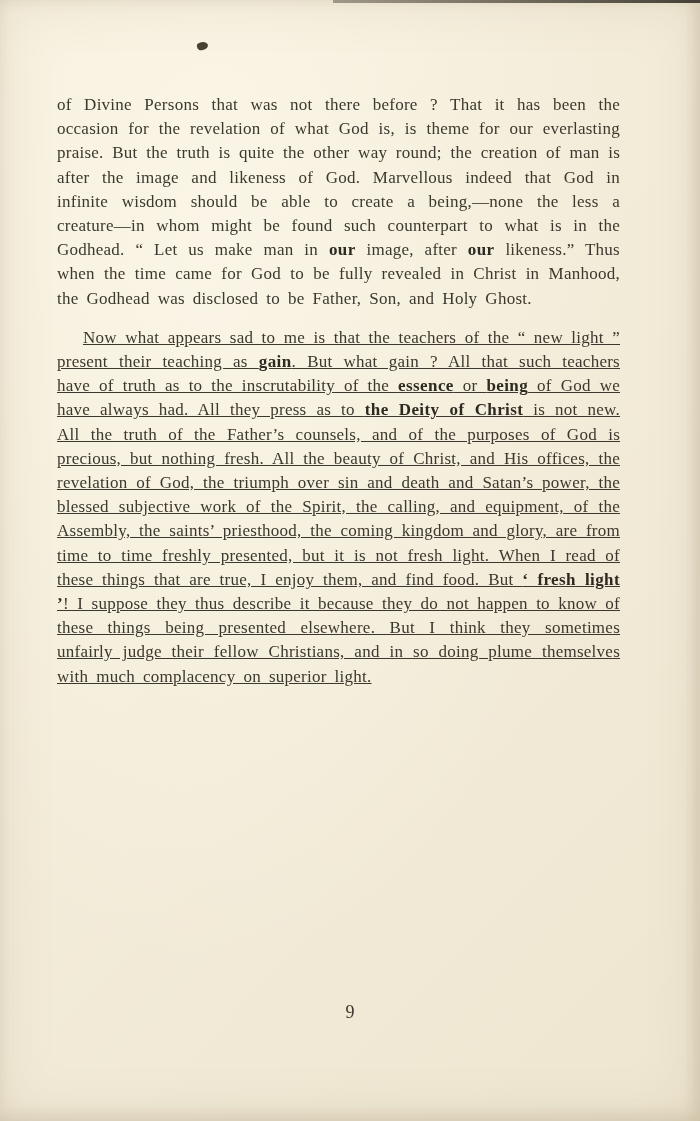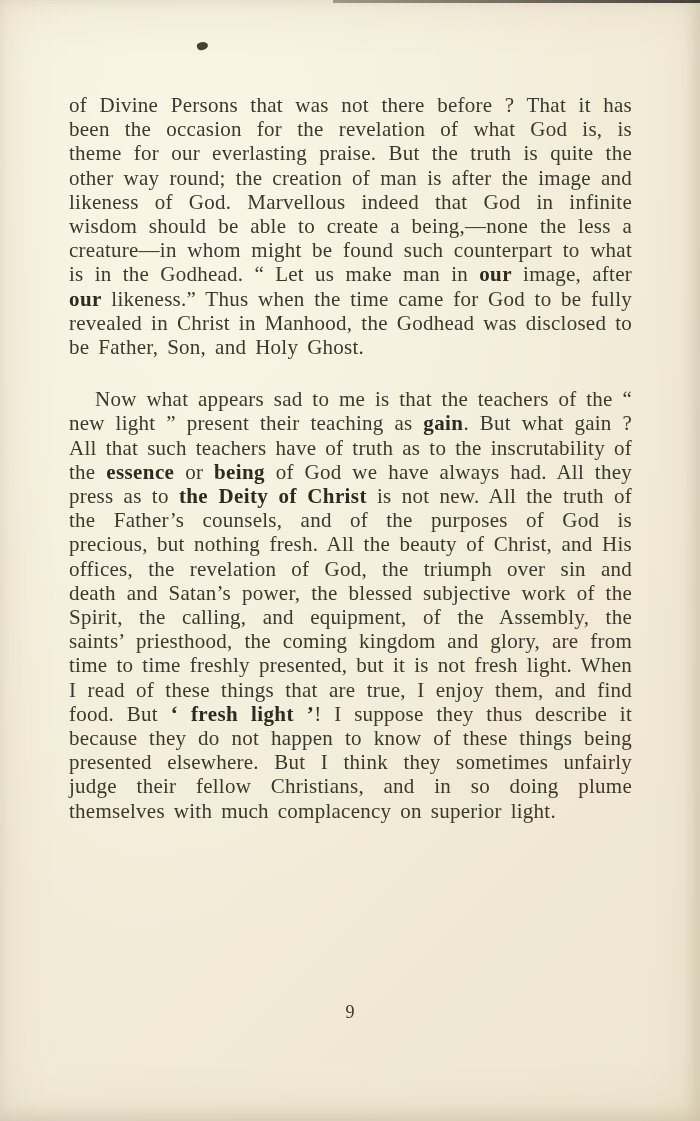--- a/index.html
+++ b/index.html
@@ -38,36 +38,37 @@
     top: 42px;
     left: 197px;
     width: 11px;
     height: 8px;
     background: #474133;
     border-radius: 45% 60% 55% 50%;
     transform: rotate(-14deg);
   }
   .text-block {
     position: absolute;
-    left: 69px;
+    left: 57px;
     top: 93px;
     width: 563px;
-    font-size: 21px;
+    font-size: 17px;
     line-height: 24.2px;
     color: #3d382e;
     text-align: justify;
     letter-spacing: 0.25px;
     word-spacing: 3.5px;
   }
   .text-block p {
     margin: 0;
   }
   .text-block p.indent {
-    margin-top: 28px;
+    margin-top: 15px;
     text-indent: 26px;
+    text-decoration: underline;
   }
   .text-block b {
     font-weight: 700;
     color: #2e2a21;
     letter-spacing: 0.4px;
   }
   .page-number {
     position: absolute;
     top: 1002px;
     left: 0;

